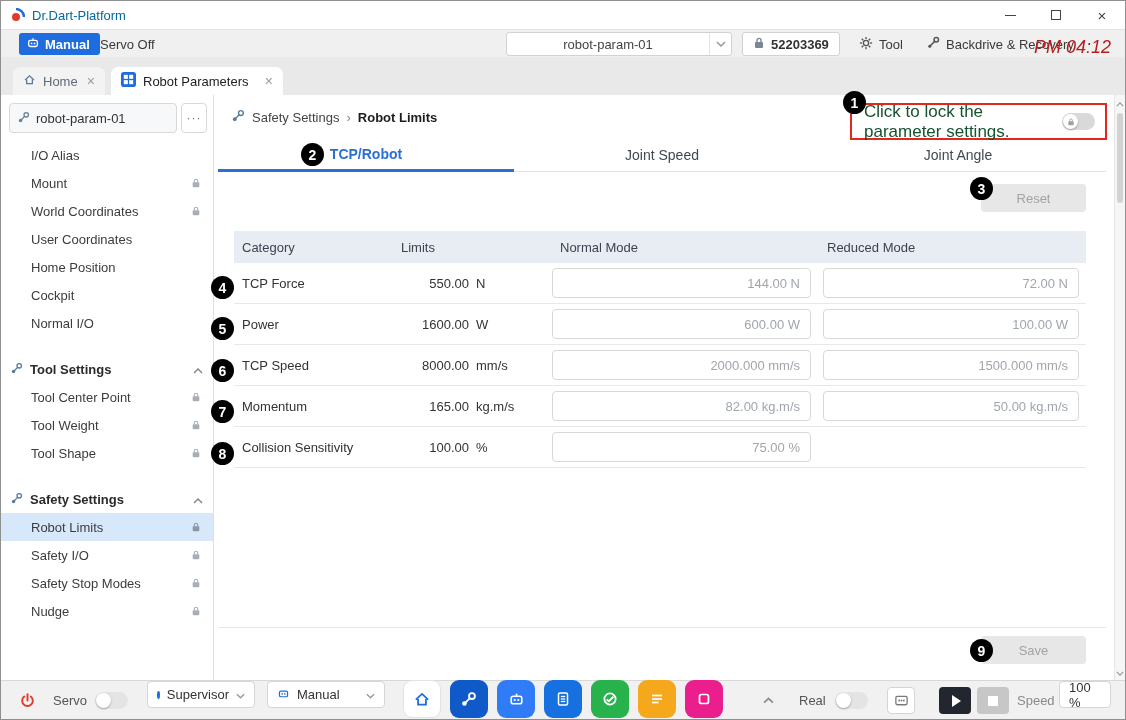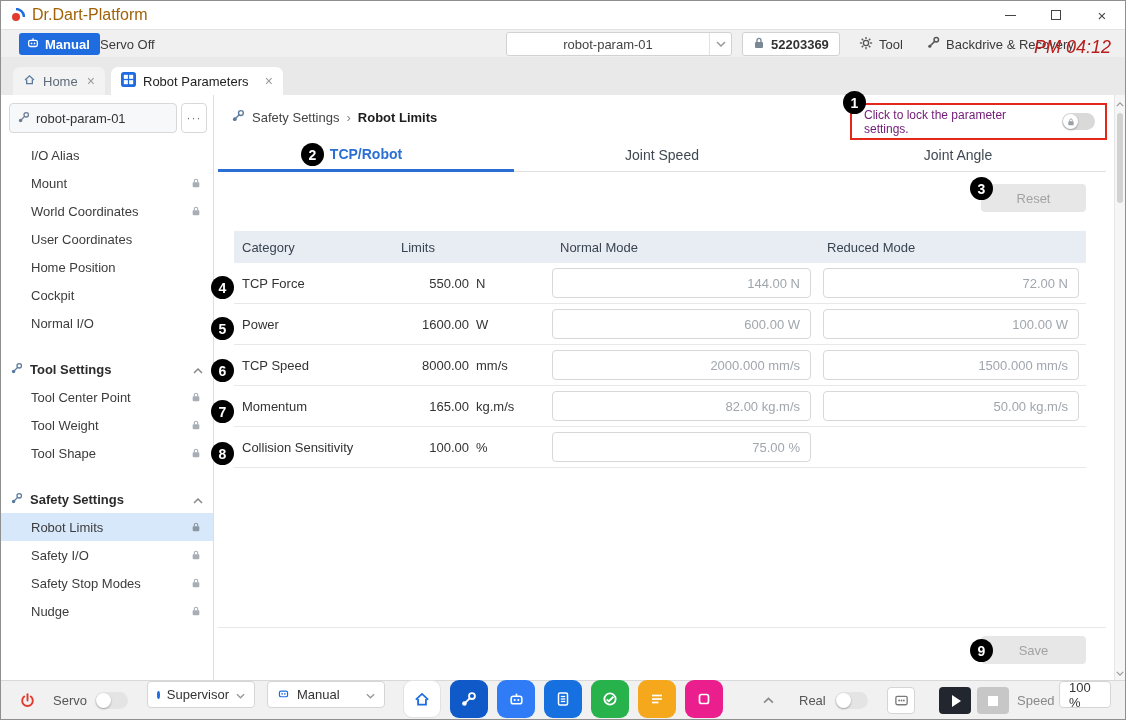--- a/index.html
+++ b/index.html
@@ -3,21 +3,21 @@
 <meta charset="utf-8">
 <style>
   * { box-sizing: border-box; margin: 0; padding: 0; }
   html,body { background:#cfcfcf; }
   body { font-family: "Liberation Sans", "DejaVu Sans", sans-serif; }
   .window { position:relative; width:1126px; height:720px; background:#fff; border:1px solid #8f8f8f; overflow:hidden; font-size:13px; color:#333; }
 
   
   .titlebar { position:absolute; left:0; top:0; width:100%; height:28px; background:#fff; display:flex; align-items:center; padding-left:10px; }
   .app-logo { display:inline-flex; margin-right:7px; }
-  .win-title { font-size:16px; color:#a16207; }
+  .win-title { font-size:13px; color:#0369a1; }
   .win-controls { position:absolute; right:0; top:0; height:28px; display:flex; }
   .wc { width:46px; height:28px; display:flex; align-items:center; justify-content:center; color:#444; font-size:15px; cursor:default; }
   .min-glyph { width:11px; height:1px; background:#444; display:block; }
   .max-glyph { width:10px; height:10px; border:1px solid #444; display:block; }
 
   
   .toolbar { position:absolute; left:0; top:28px; width:100%; height:28px; background:#f0f0f0; border-top:1px solid #e3e3e3; }
   .mode-badge { position:absolute; left:18px; top:3px; height:22px; background:#1f6ce1; color:#fff; border-radius:3px; display:flex; align-items:center; gap:5px; padding:0 10px 0 7px; font-weight:bold; font-size:13px; }
   .servo-status { position:absolute; left:99px; top:7px; color:#3a3a3a; font-size:13px; }
   .param-select { position:absolute; left:505px; top:2px; width:226px; height:24px; background:#fff; border:1px solid #d2d2d2; border-radius:3px; display:flex; align-items:center; }
@@ -52,21 +52,21 @@
   .sb-item.selected { background:#d8e8fb; }
 
   
   .main { position:relative; flex:1; height:100%; background:#fff; }
   .crumb-row { position:absolute; left:0; top:0; width:100%; height:44px; display:flex; align-items:center; padding-left:18px; gap:7px; }
   .crumb-parent { color:#444; }
   .crumb-sep { color:#8a8a8a; }
   .crumb-current { color:#1d1d1d; font-weight:bold; }
 
   .lock-hint-box { position:absolute; right:7px; top:8px; width:257px; height:37px; border:2px solid #e4271b; display:flex; align-items:center; gap:10px; padding:0 10px 0 12px; background:#fff; }
-  .lock-hint-text { font-size:12px; color:#701a75; }
+  .lock-hint-text { font-size:17px; color:#14532d; }
   .toggle { position:relative; width:33px; height:17px; background:#d9d9d9; border-radius:9px; flex:0 0 auto; }
   .toggle .knob { position:absolute; left:1px; top:1px; width:15px; height:15px; background:#fff; border-radius:50%; box-shadow:0 1px 2px rgba(0,0,0,.3); display:flex; align-items:center; justify-content:center; }
   .toggle.light { background:#e4e4e4; }
 
   .content-tabs { position:absolute; left:4px; right:8px; top:44px; height:33px; display:flex; border-bottom:1px solid #e0e0e0; }
   .ctab { flex:1; display:flex; align-items:center; justify-content:center; font-size:14px; color:#3f4952; }
   .ctab.active { color:#2b6fd4; font-weight:bold; border-bottom:3px solid #2b6fd4; margin-bottom:-1px; }
 
   .gray-btn { position:absolute; right:28px; width:105px; height:28px; background:#e7e7e7; border:none; border-radius:4px; color:#a3a3a3; font-size:13px; font-family:inherit; }
   .reset-btn { top:89px; }

